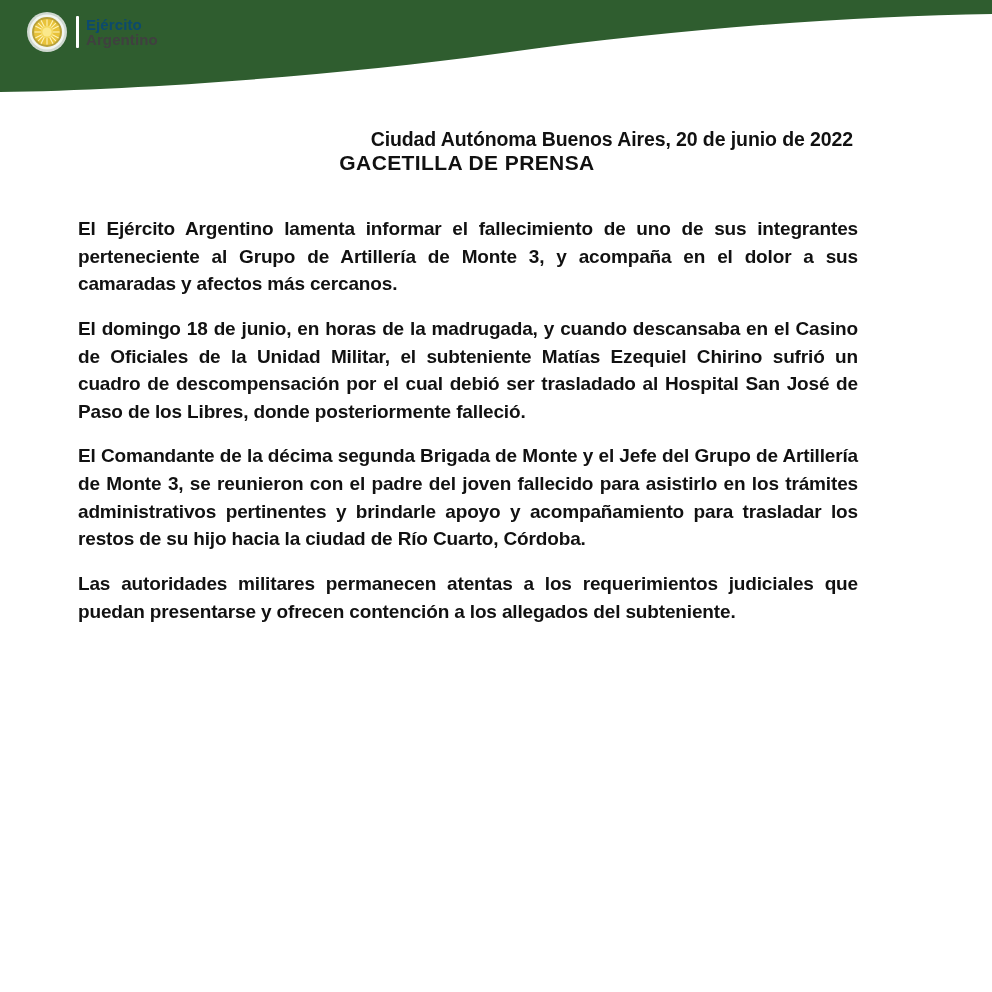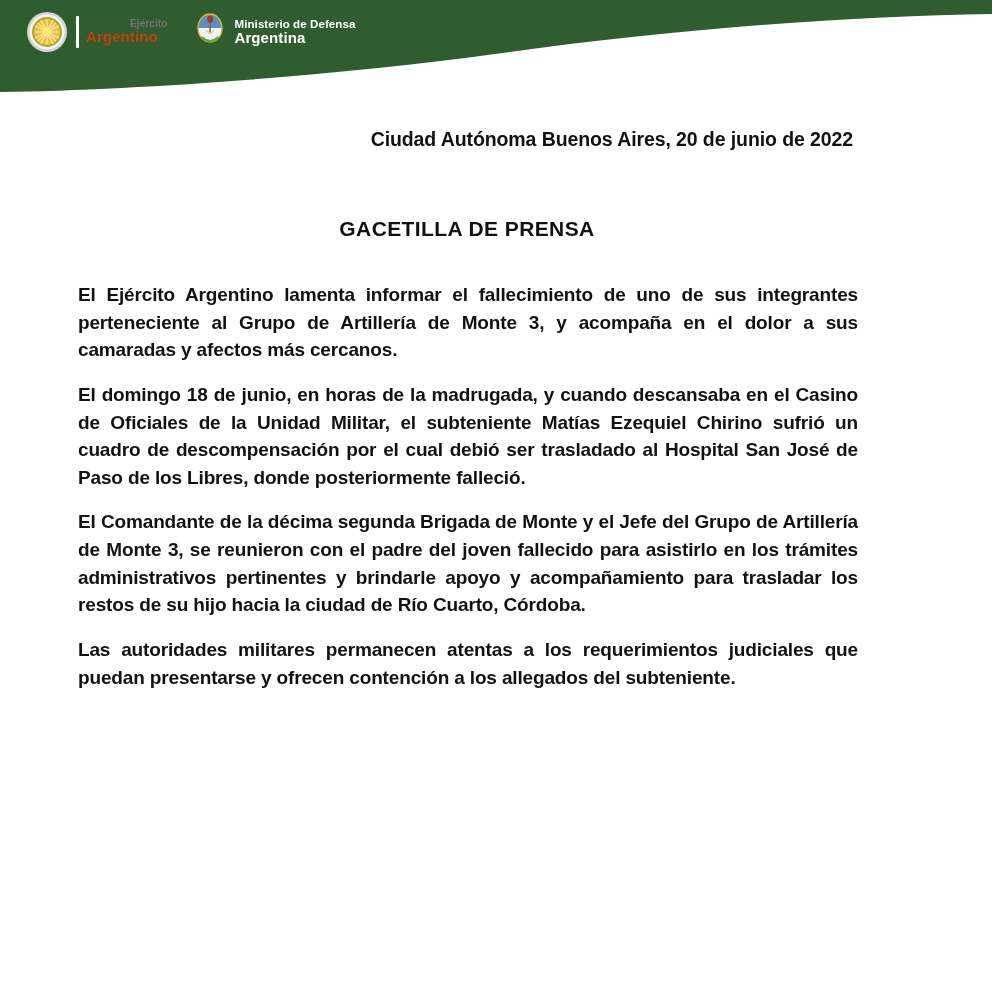--- a/index.html
+++ b/index.html
@@ -58,30 +58,29 @@
     margin: 0 7px 0 8px;
     border-radius: 1px;
   }
   .ea-words {
     display: flex;
     flex-direction: column;
     justify-content: center;
     line-height: 1.02;
   }
   .ea-words .l1 {
-    font-size: 10px;
-    font-weight: 700;
-    color: #737373;
-    letter-spacing: 0.1px;
-    margin-left: 44px;
+    font-size: 15px;
+    font-weight: 700;
+    color: #0c4a6e;
+    letter-spacing: 0.1px;
   }
   .ea-words .l2 {
     font-size: 15px;
     font-weight: 700;
-    color: #c2410c;
+    color: #404040;
     letter-spacing: 0.1px;
   }
 
   
   .brand-md {
     display: flex;
     align-items: center;
     margin-left: 26px;
   }
   .md-shield {
@@ -119,21 +118,20 @@
   .dateline {
     margin-top: 32px;
     text-align: right;
     font-size: 19.5px;
     font-weight: 700;
     color: #111111;
     letter-spacing: -0.1px;
     padding-right: 9px;
   }
   .doc-title {
-    margin-top: 66px;
     text-align: center;
     font-size: 21px;
     font-weight: 700;
     letter-spacing: 0.4px;
     color: #111111;
     padding-right: 6px;
   }
   .body-copy {
     margin-top: 40px;
   }
@@ -204,36 +202,20 @@
         <circle cx="21" cy="21" r="6.2" fill="#f4d85e"></circle>
         <circle cx="21" cy="21" r="4.6" fill="#fbe98c"></circle>
       </svg>
       <div class="ea-divider"></div>
       <div class="ea-words">
         <span class="l1">Ejército</span>
         <span class="l2">Argentino</span>
       </div>
     </div>
 
-    <div class="brand-md">
-      <svg class="md-shield" viewBox="0 0 34 38" aria-hidden="true">
-        <ellipse cx="17" cy="15" rx="12" ry="14" fill="#5a8fc2"></ellipse>
-        <path d="M5,15 a12,14 0 0 0 24,0 Z" fill="#f0f4f8"></path>
-        <ellipse cx="17" cy="15" rx="12" ry="14" fill="none" stroke="#e0b33a" stroke-width="1.4"></ellipse>
-        <rect x="16.3" y="5" width="1.6" height="16" fill="#8a6a3a"></rect>
-        <ellipse cx="17.1" cy="6.2" rx="3" ry="3.4" fill="#b03030"></ellipse>
-        <path d="M12.5,16.5 l4.5,3 l4.5,-3 l-0.6,2.6 l-3.9,2.6 l-3.9,-2.6 Z" fill="#e8cfa0"></path>
-        <path d="M9,25 q8,7 16,0 q-8,4 -16,0 Z" fill="#5fa23c"></path>
-        <path d="M8.5,24 q8.5,8 17,0" fill="none" stroke="#5fa23c" stroke-width="2"></path>
-      </svg>
-      <div class="md-words">
-        <span class="l1">Ministerio de Defensa</span>
-        <span class="l2">Argentina</span>
-      </div>
-    </div>
 
   </div>
 </div>
 
 <div class="sheet">
 
   <div class="dateline">Ciudad Autónoma Buenos Aires, 20 de junio de 2022</div>
 
   <div class="doc-title">GACETILLA DE PRENSA</div>
 

